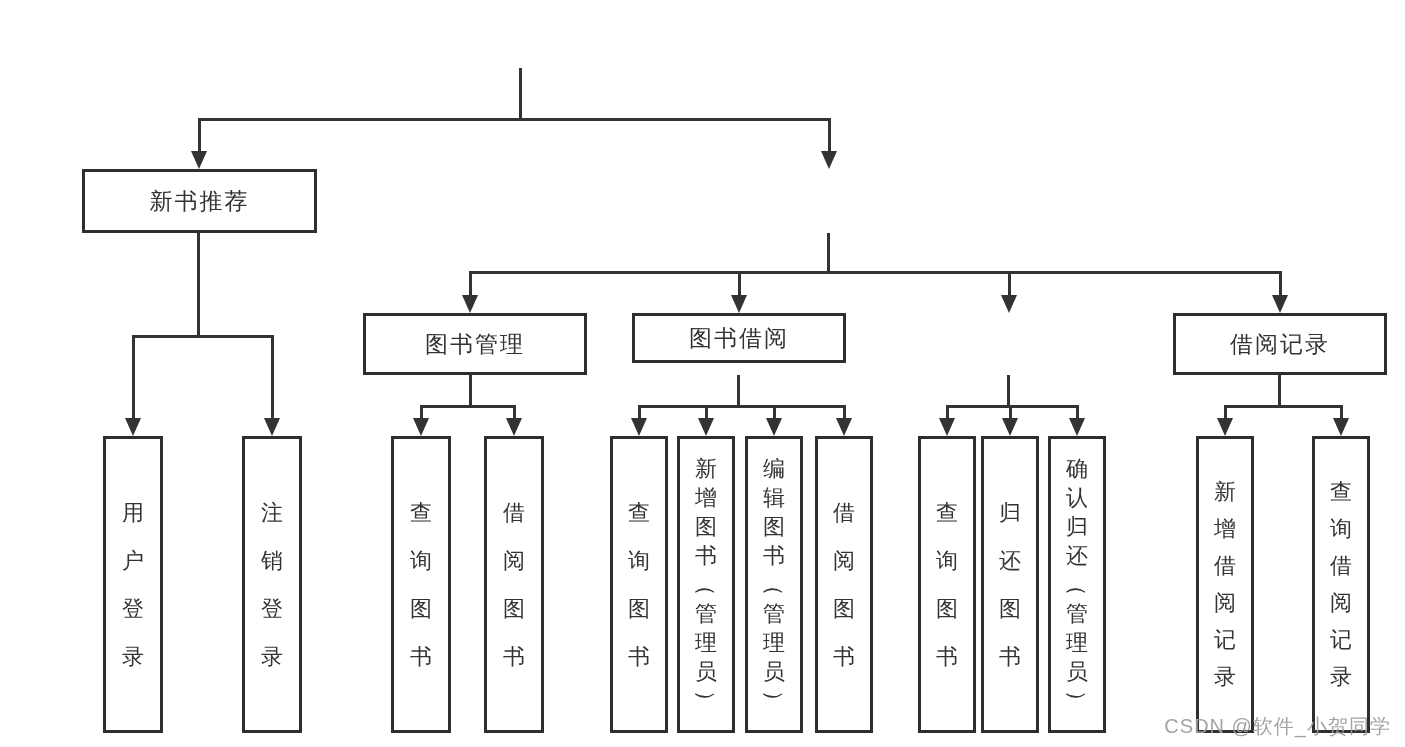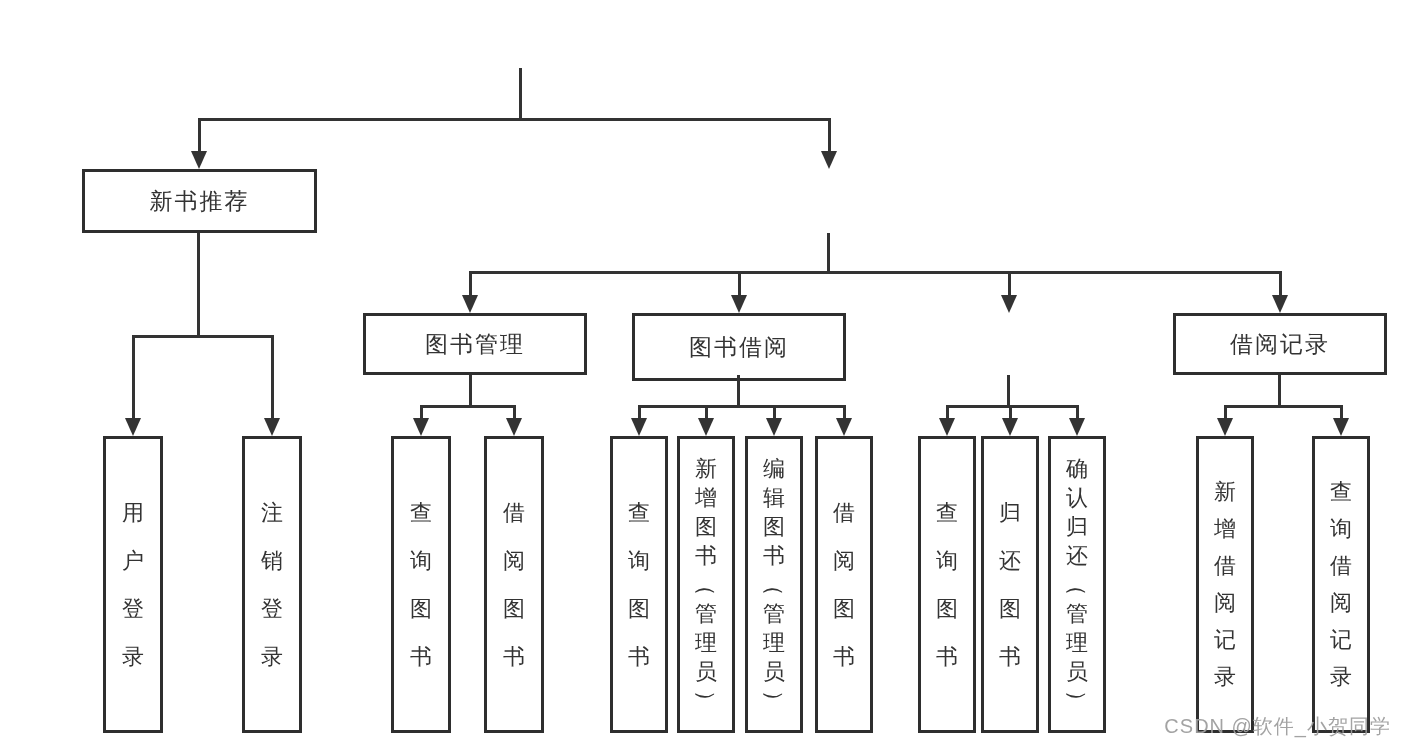--- a/index.html
+++ b/index.html
@@ -65,21 +65,21 @@
   <div class="vline" style="left:827px;top:233px;height:41px;"></div>
   <div class="hline" style="left:469px;top:271px;width:813px;"></div>
   <div class="arrow" style="left:462px;top:272px;height:41px;"></div>
   <div class="arrow" style="left:731px;top:272px;height:41px;"></div>
   <div class="arrow" style="left:1001px;top:272px;height:41px;"></div>
   <div class="arrow" style="left:1272px;top:272px;height:41px;"></div>
 
   <div class="hbox" style="left:363px;top:313px;width:224px;height:62px;">
     <span>图书管理</span>
   </div>
-  <div class="hbox" style="left:632px;top:313px;width:214px;height:68px;">
+  <div class="hbox" style="left:632px;top:313px;width:214px;height:50px;">
     <span>图书借阅</span>
   </div>
   <div class="hbox" style="left:1173px;top:313px;width:214px;height:62px;">
     <span>借阅记录</span>
   </div>
 
   <div class="vline" style="left:469px;top:375px;height:32px;"></div>
   <div class="hline" style="left:420px;top:405px;width:96px;"></div>
   <div class="arrow" style="left:413px;top:406px;height:30px;"></div>
   <div class="arrow" style="left:506px;top:406px;height:30px;"></div>

